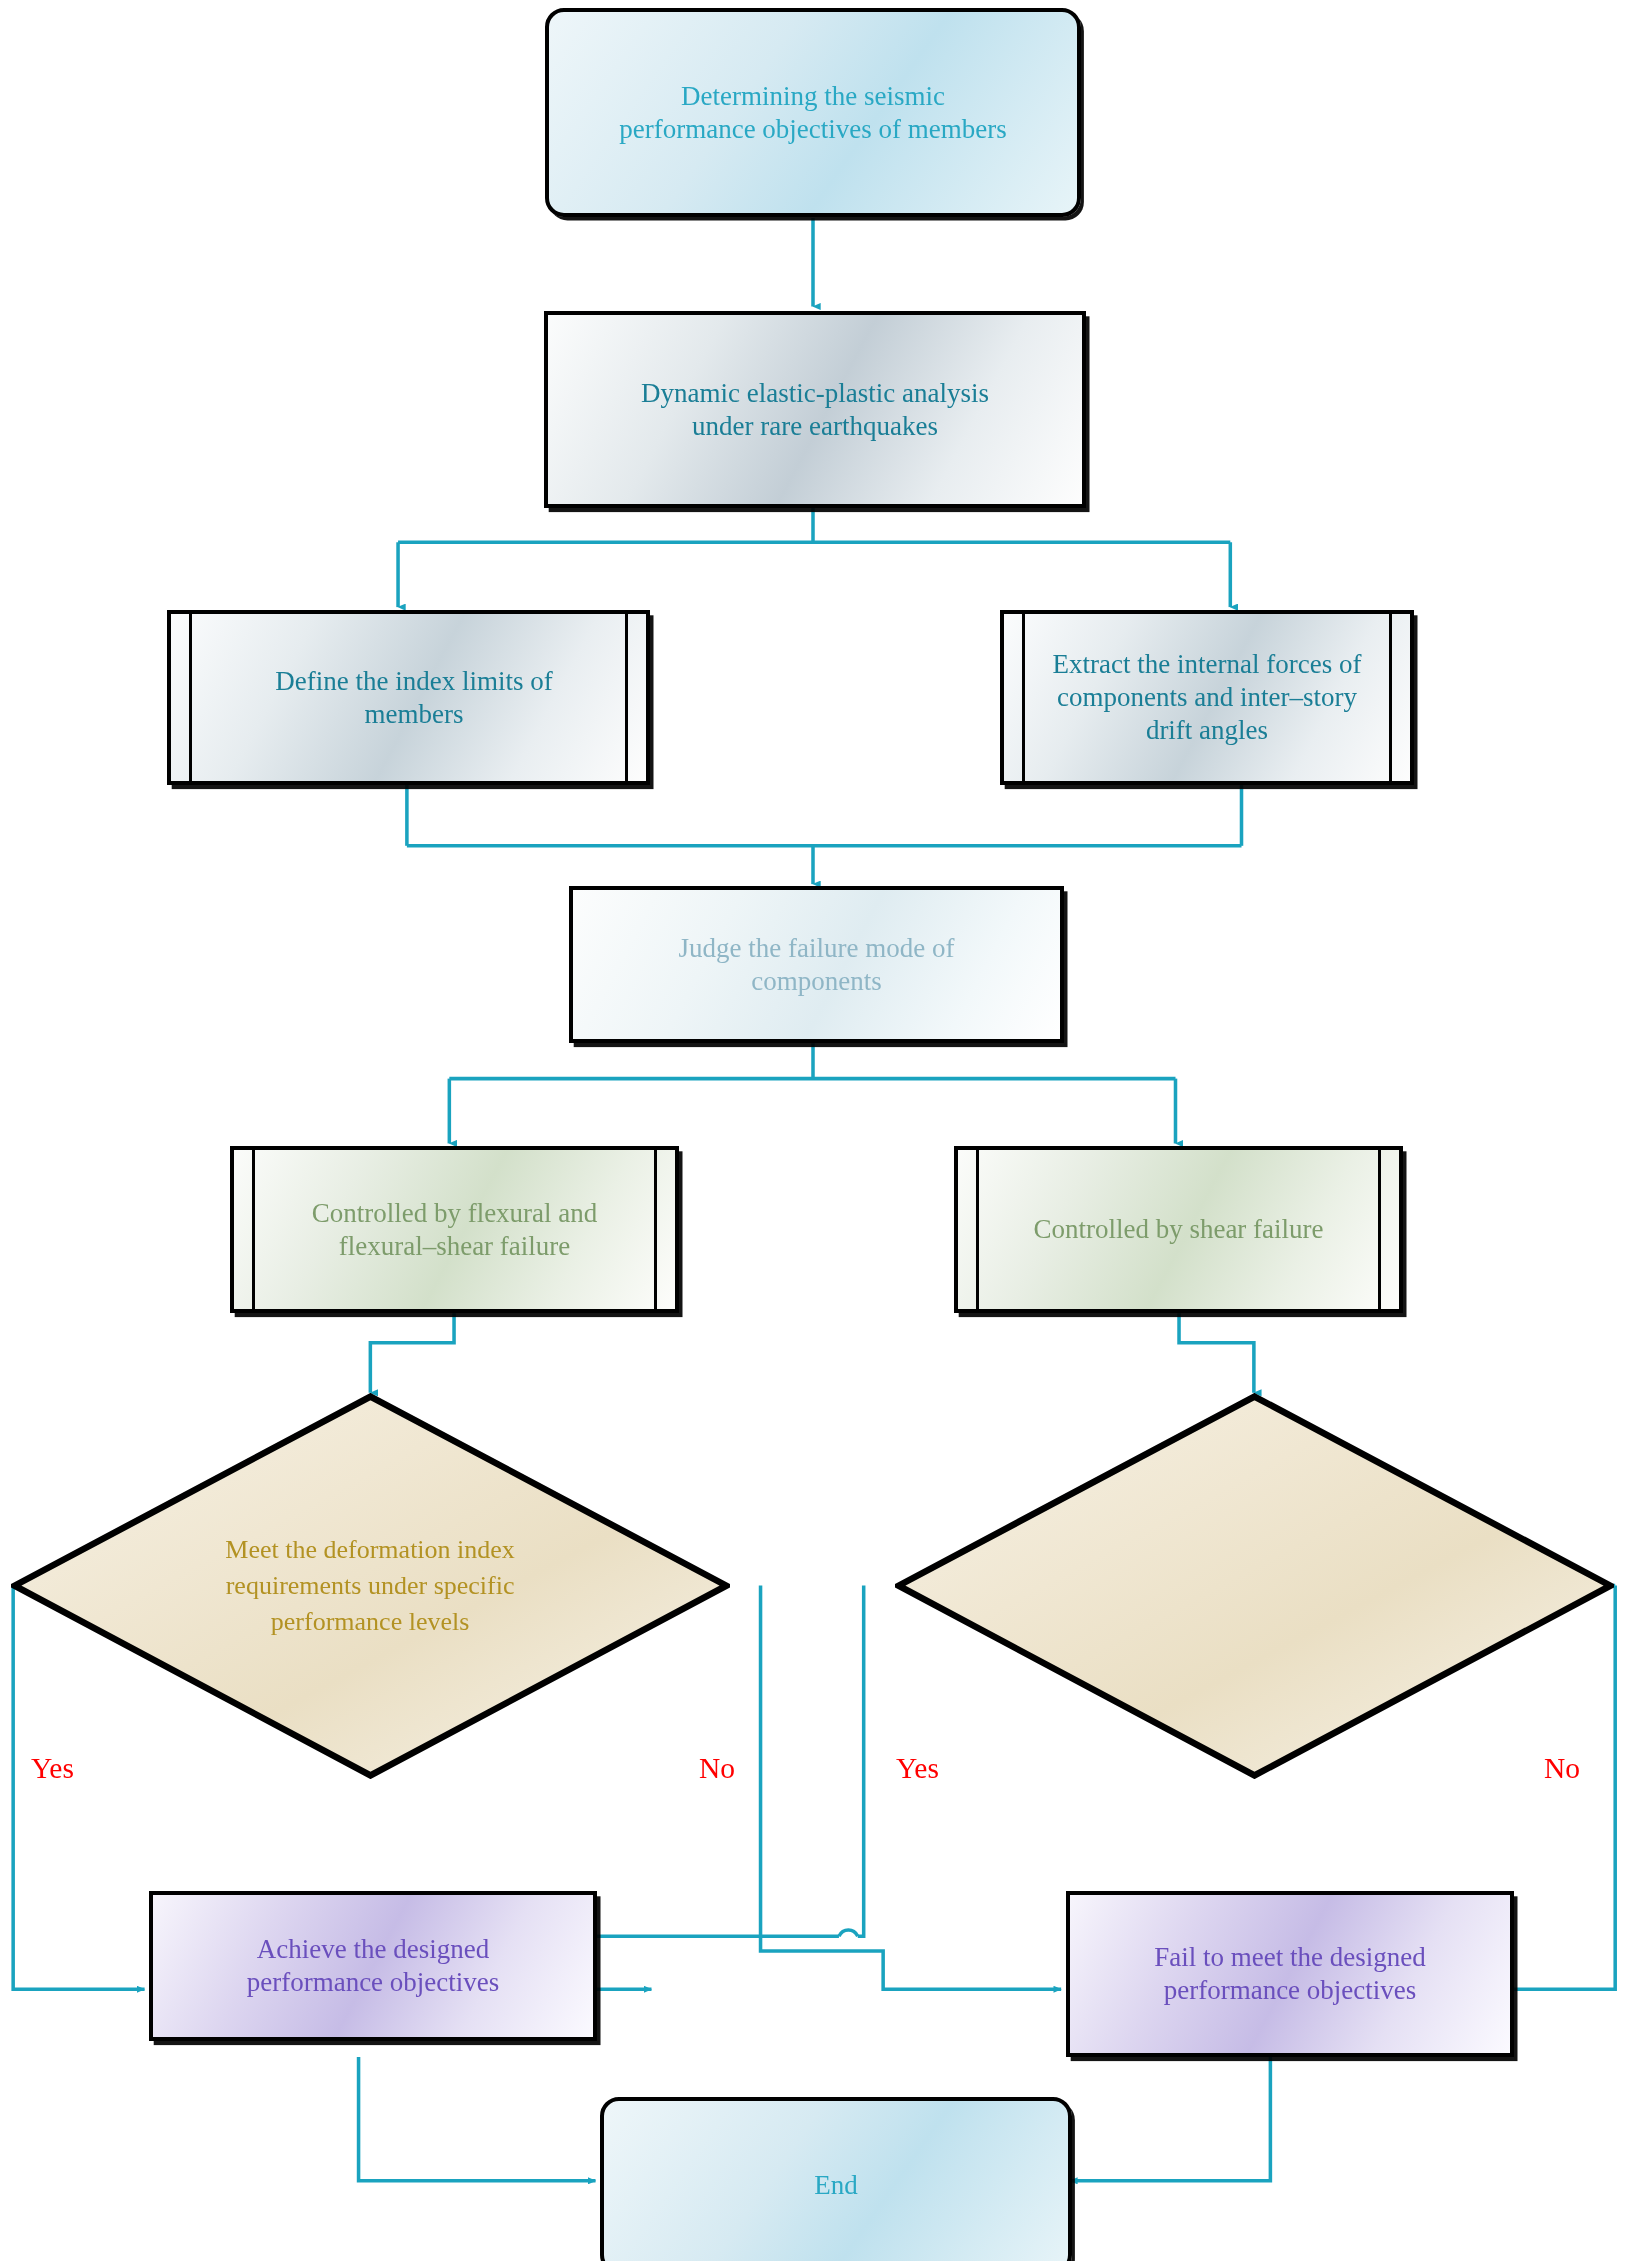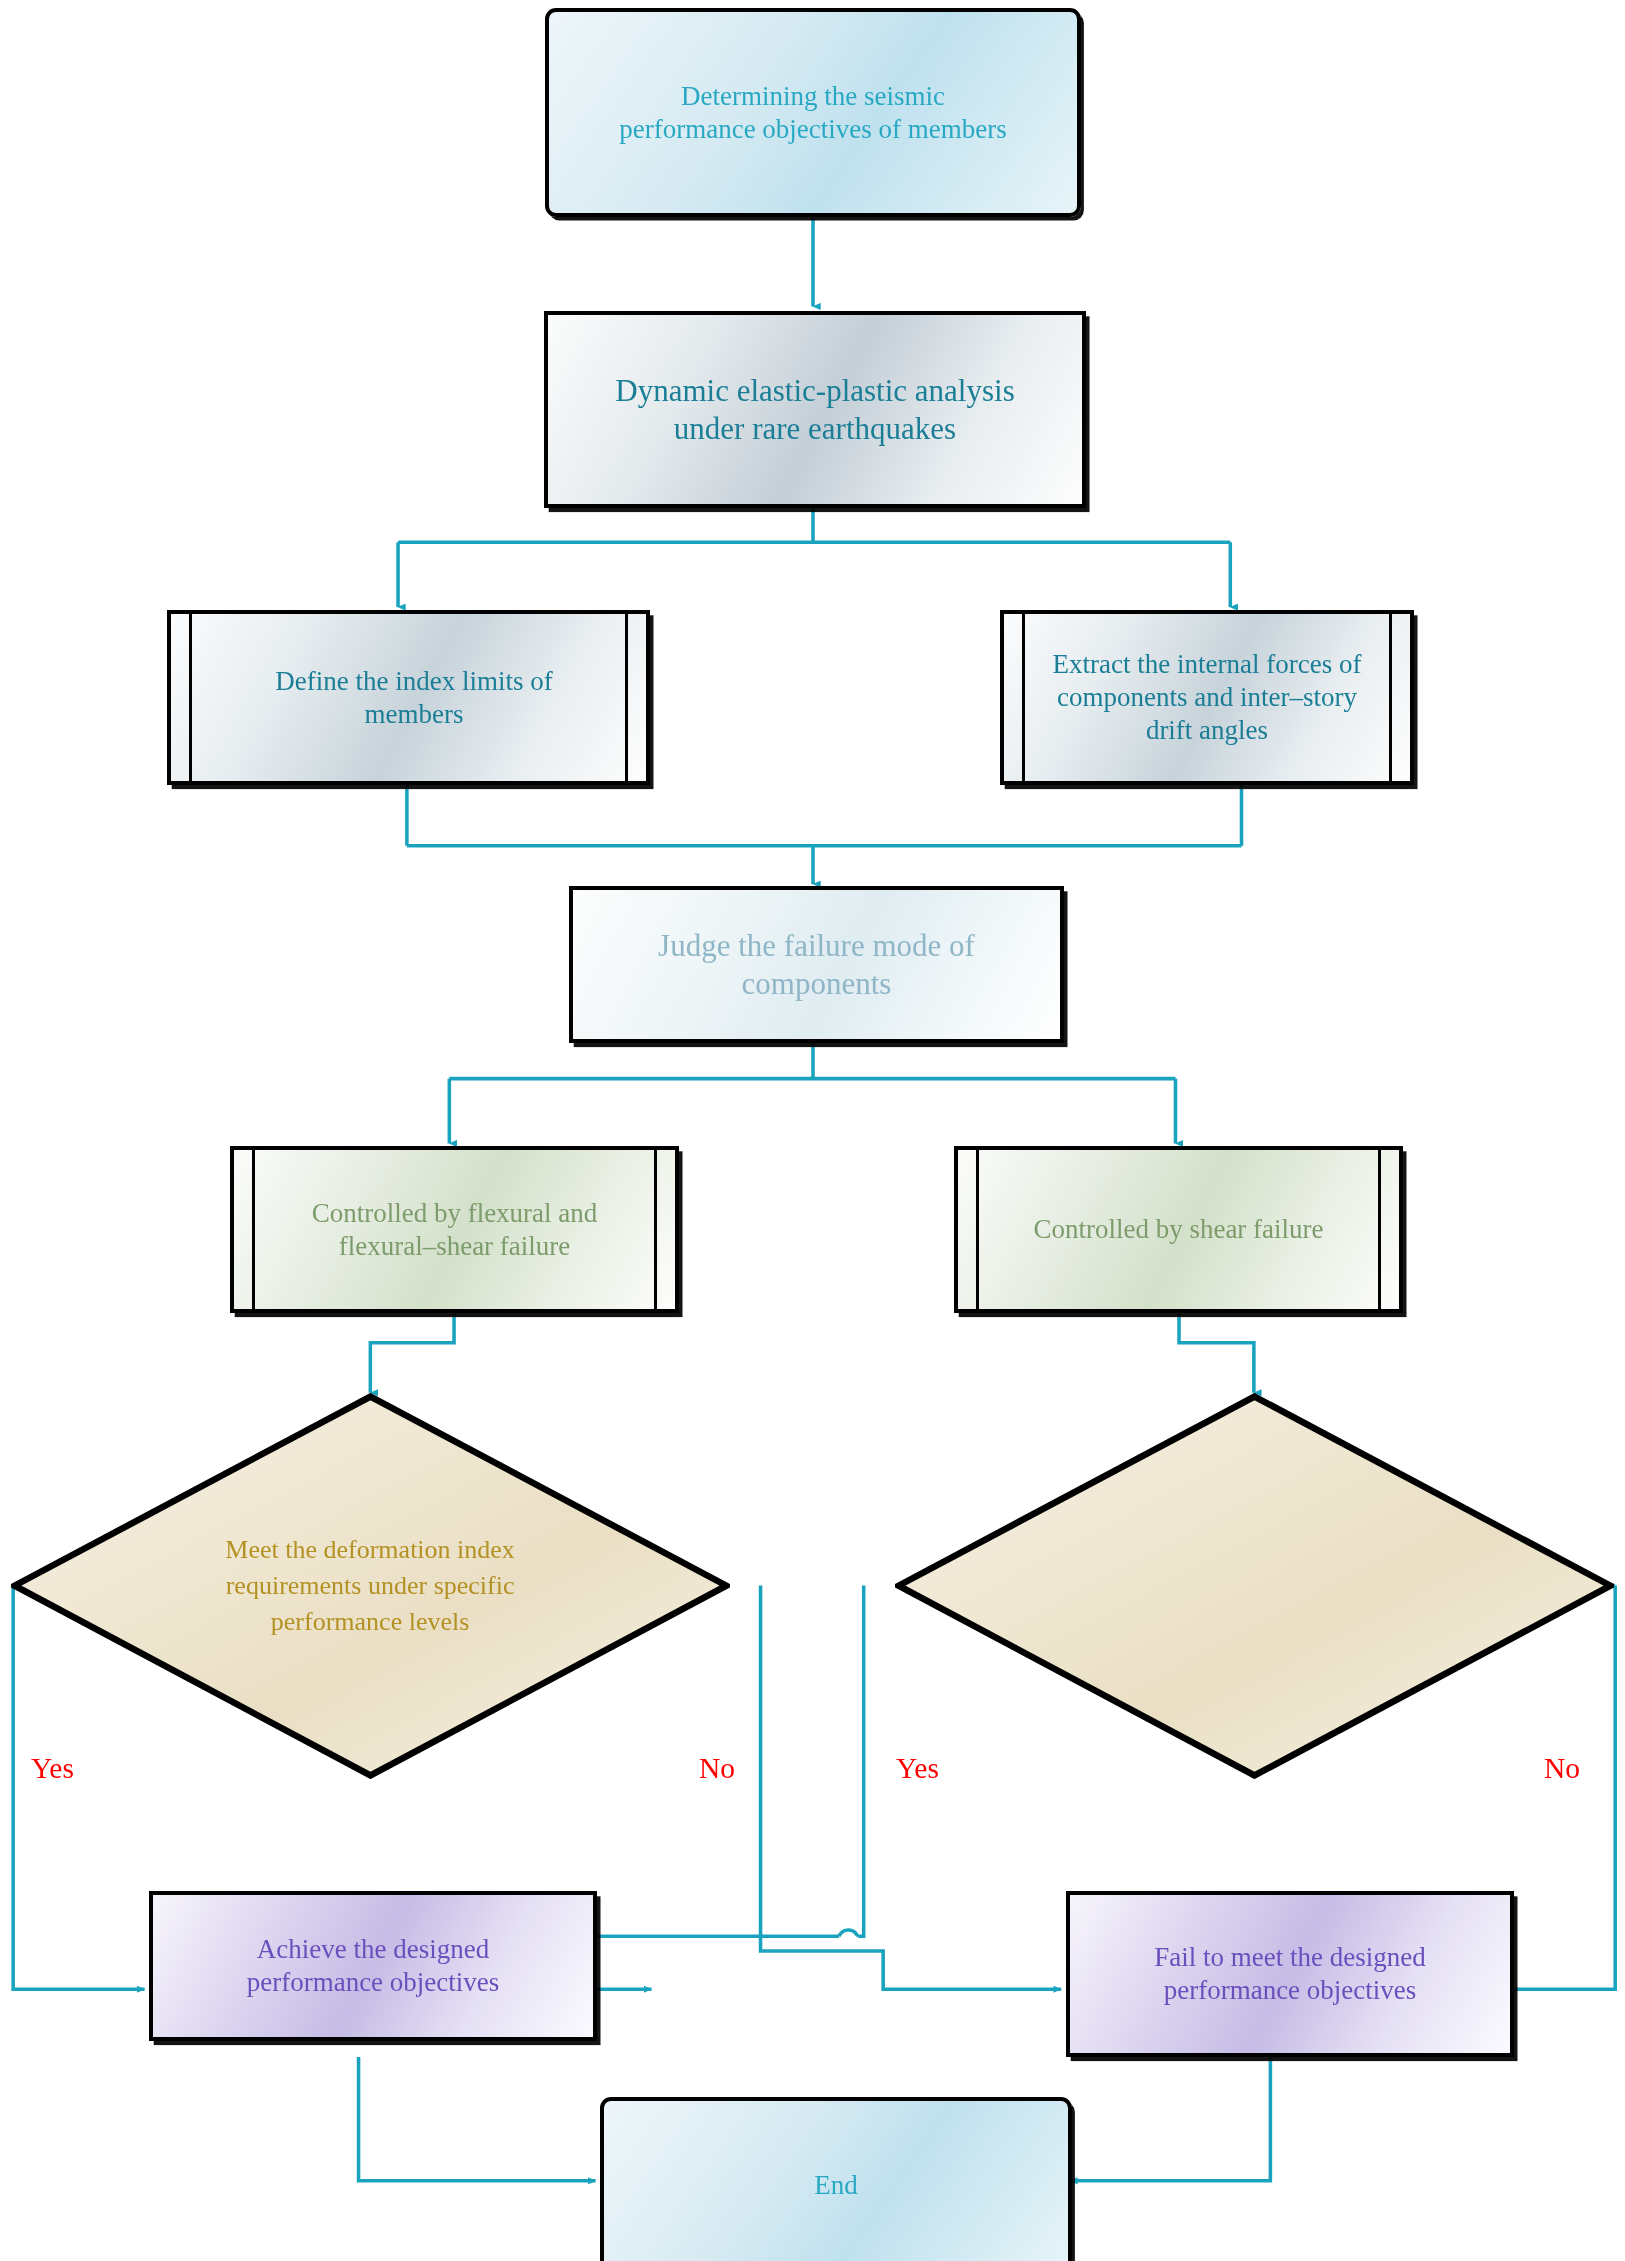--- a/index.html
+++ b/index.html
@@ -13,33 +13,33 @@
     overflow:hidden;
   }
   svg#wires{position:absolute;left:0;top:0;width:1626px;height:2261px;pointer-events:none;}
 
   .node{position:absolute;box-sizing:border-box;display:flex;align-items:center;justify-content:center;text-align:center;}
   .node .txt{position:relative;z-index:3;line-height:1.22;padding:0 10.6px;}
 
   
   .terminator{
     border:4.1px solid #000000;
-    border-radius:11px;
+    border-radius:19px;
     background:linear-gradient(125deg,#eef6f9 0%,#d6eaf2 38%,#bfe1ee 60%,#e7f4f8 100%);
     box-shadow:3.5px 4.1px 0 -0.6px rgba(0,0,0,0.92);
   }
   .terminator .txt{color:#29a8c4;font-size:27px;}
 
   
   .process{
     border:4.1px solid #000000;
     background:linear-gradient(118deg,#fbfcfc 0%,#e3e9ec 28%,#c3ced6 52%,#e8edf0 76%,#fdfdfd 100%);
     box-shadow:4.1px 4.7px 0 -0.6px rgba(0,0,0,0.92);
   }
-  .process .txt{color:#1a7e96;font-size:31px;}
+  .process .txt{color:#1a7e96;font-size:27px;}
 
   .process.pale{
     background:linear-gradient(118deg,#fcfdfd 0%,#eef5f7 30%,#dfecf1 55%,#f2f8fa 80%,#ffffff 100%);
   }
   .process.pale .txt{color:#8fb6c6;}
 
   
   .predef{
     border:4.1px solid #000000;
     background:linear-gradient(118deg,#fbfcfd 0%,#e6ecef 26%,#c7d3da 52%,#e9eef1 76%,#fdfdfd 100%);

